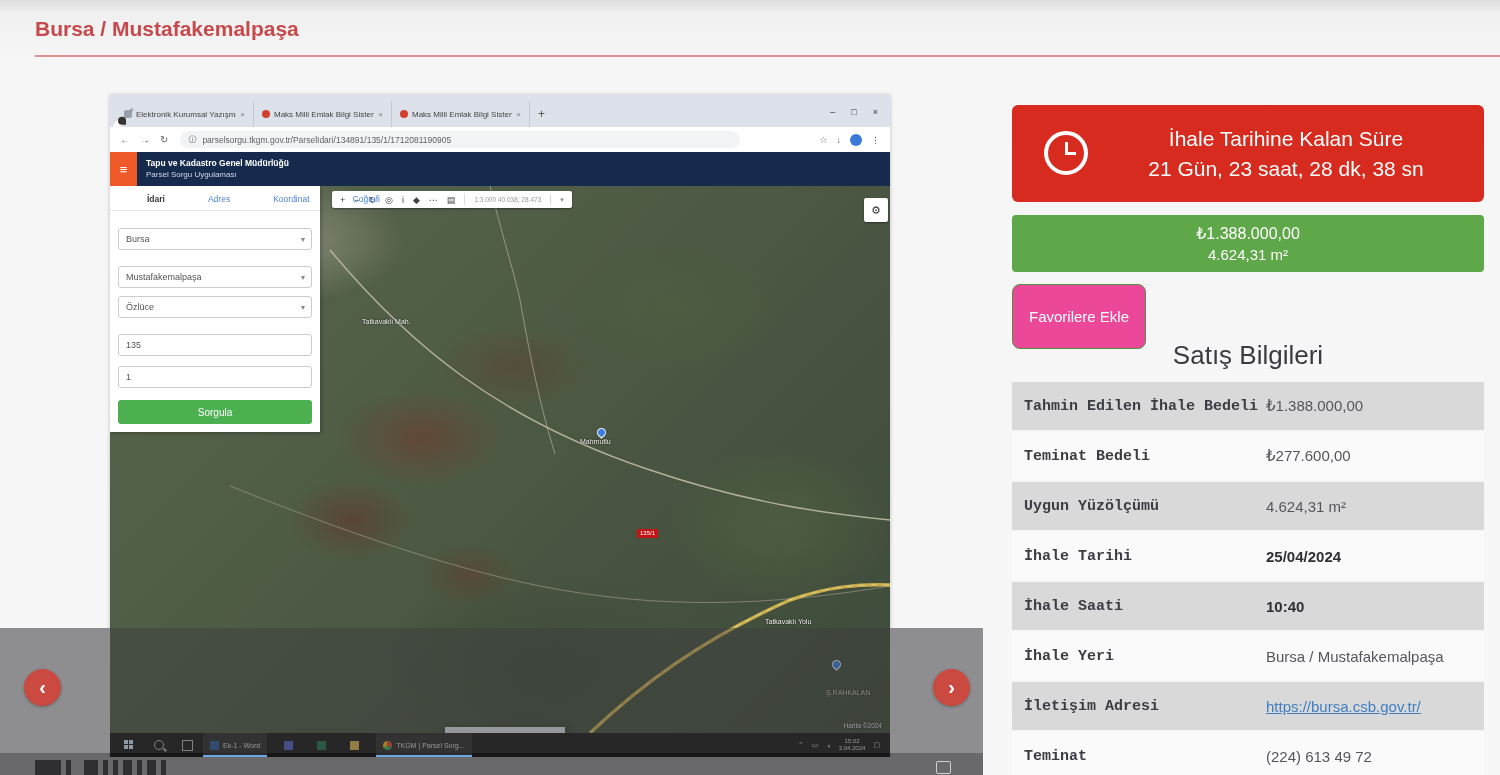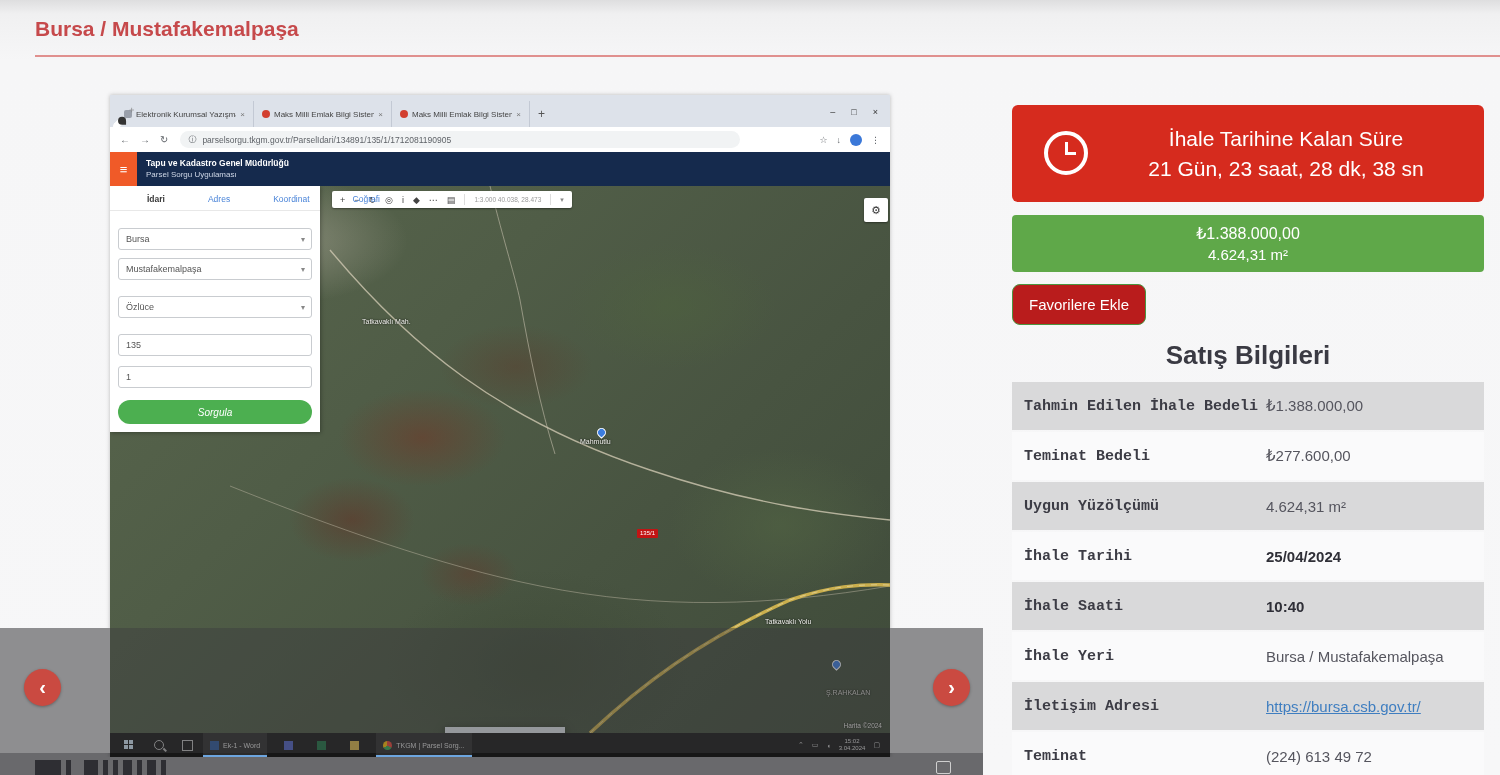--- a/index.html
+++ b/index.html
@@ -62,21 +62,21 @@
   .map-toolbar .coords{font-size:6.5px;color:#999;white-space:nowrap;}
   .gearbtn{position:absolute;right:2px;top:12px;width:24px;height:24px;background:#fff;border-radius:2px;box-shadow:0 1px 2px rgba(0,0,0,.4);display:flex;align-items:center;justify-content:center;font-size:11px;color:#333;}
   
   .panel{position:absolute;left:0;top:0;width:210px;height:246px;background:#fff;box-shadow:1px 1px 4px rgba(0,0,0,.3);}
   .ptabs{display:flex;gap:16px;padding:8px 0 6px 10px;border-bottom:1px solid #e8e8e8;}
   .ptab{font-size:8.5px;color:#4a84d8;margin-left:27px;}
   .ptab.active{color:#3a3a3a;font-weight:bold;}
   .fld{position:absolute;left:8px;width:194px;height:22px;border:1px solid #c9ccd0;border-radius:3px;background:#fff;box-sizing:border-box;display:flex;align-items:center;}
   .fld .v{font-size:9px;color:#555;margin-left:7px;}
   .fld .ch{margin-left:auto;margin-right:6px;font-size:8px;color:#888;}
-  .sorgula{position:absolute;left:8px;top:214px;width:194px;height:24px;background:#4caf50;border-radius:12px;color:#fff;font-size:10px;display:flex;align-items:center;justify-content:center;font-style:italic;}
+  .sorgula{position:absolute;left:8px;top:214px;width:194px;height:24px;background:#4caf50;border-radius:3px;color:#fff;font-size:10px;display:flex;align-items:center;justify-content:center;}
   
   .pip{position:absolute;left:335px;top:541px;width:120px;height:118px;background:#e9e9e9;box-shadow:0 2px 8px rgba(0,0,0,.5);}
   .pip .bar{position:absolute;left:0;top:0;width:100%;height:7px;background:#dfe3ea;}
   
   .taskbar{position:absolute;left:0;top:638px;width:780px;height:24px;background:#171717;display:flex;align-items:center;}
   .tb-ico{margin-left:14px;flex:none;}
   .start{width:10px;height:10px;display:grid;grid-template-columns:4px 4px;grid-template-rows:4px 4px;gap:1px;}
   .start i{background:#cfe3f5;display:block;}
   .searchg{width:8px;height:8px;border:1.5px solid #bbb;border-radius:50%;position:relative;}
   .searchg:after{content:"";position:absolute;width:4px;height:1.5px;background:#bbb;transform:rotate(45deg);right:-4px;bottom:-1px;}
@@ -109,22 +109,22 @@
   .countdown{position:absolute;left:0;top:105px;width:472px;height:97px;background:#d62b1e;border-radius:6px;color:#fff;}
   .clockico{position:absolute;left:32px;top:26px;width:44px;height:44px;border:4px solid #fff;border-radius:50%;box-sizing:border-box;}
   .clockico:before{content:"";position:absolute;left:17px;top:7px;width:3px;height:13px;background:#fff;}
   .clockico:after{content:"";position:absolute;left:17px;top:17px;width:11px;height:3px;background:#fff;}
   .cd-text{position:absolute;left:90px;right:14px;top:0;height:100%;display:flex;flex-direction:column;justify-content:center;text-align:center;gap:6px;}
   .cd-title{font-size:21px;}
   .cd-remaining{font-size:21px;}
   .pricebox{position:absolute;left:0;top:215px;width:472px;height:57px;background:#5fa849;border-radius:4px;color:#fff;text-align:center;display:flex;flex-direction:column;justify-content:center;gap:3px;}
   .pb-price{font-size:16px;}
   .pb-area{font-size:15px;}
-  .favbtn{position:absolute;left:0;top:284px;height:39px;padding:0 16px;background:#b91c1c;border:1px solid #4c9440;border-radius:8px;color:#fff;font-size:15px;display:flex;align-items:center;}
-  .sales-heading{position:absolute;left:0;top:340px;width:472px;text-align:center;font-size:26px;font-weight:bold;color:#3a3a43;}
+  .favbtn{position:absolute;left:0;top:284px;height:39px;padding:12px 16px;background:#ec4899;border:1px solid #4c9440;border-radius:8px;color:#fff;font-size:15px;display:flex;align-items:center;}
+  .sales-heading{position:absolute;left:0;top:340px;width:472px;text-align:center;font-size:26px;font-weight:normal;color:#3a3a43;}
   .tbl{position:absolute;left:0;top:382px;width:472px;}
   .row{display:flex;align-items:center;height:48px;margin-bottom:2px;padding:0 0 0 12px;box-sizing:border-box;}
   .row.gray{background:#d9d9da;}
   .row.lite{background:#fafafb;}
   .row .lab{width:242px;font-size:15px;font-weight:bold;color:#3c3c45;flex:none;font-family:Liberation Mono, monospace;}
   .row .val{font-size:15px;color:#55555e;}
   .row .val.b{font-weight:bold;color:#2f2f37;}
   .row .val a{color:#3f7ec0;}
 </style>
 </head>
@@ -234,21 +234,21 @@
       <div class="ptabs">
         <span class="ptab active">İdari</span>
         <span class="ptab">Adres</span>
         <span class="ptab">Koordinat</span>
         <span class="ptab">Coğrafi</span>
       </div>
       <div class="fld" style="top:42px;">
         <span class="v">Bursa</span>
         <span class="ch">▾</span>
       </div>
-      <div class="fld" style="top:72px;justify-content:flex-end;">
+      <div class="fld" style="top:80px;justify-content:flex-end;">
         <span class="v">Mustafakemalpaşa</span>
         <span class="ch">▾</span>
       </div>
       <div class="fld" style="top:110px;">
         <span class="v">Özlüce</span>
         <span class="ch">▾</span>
       </div>
       <div class="fld" style="top:148px;">
         <span class="v">135</span>
       </div>

